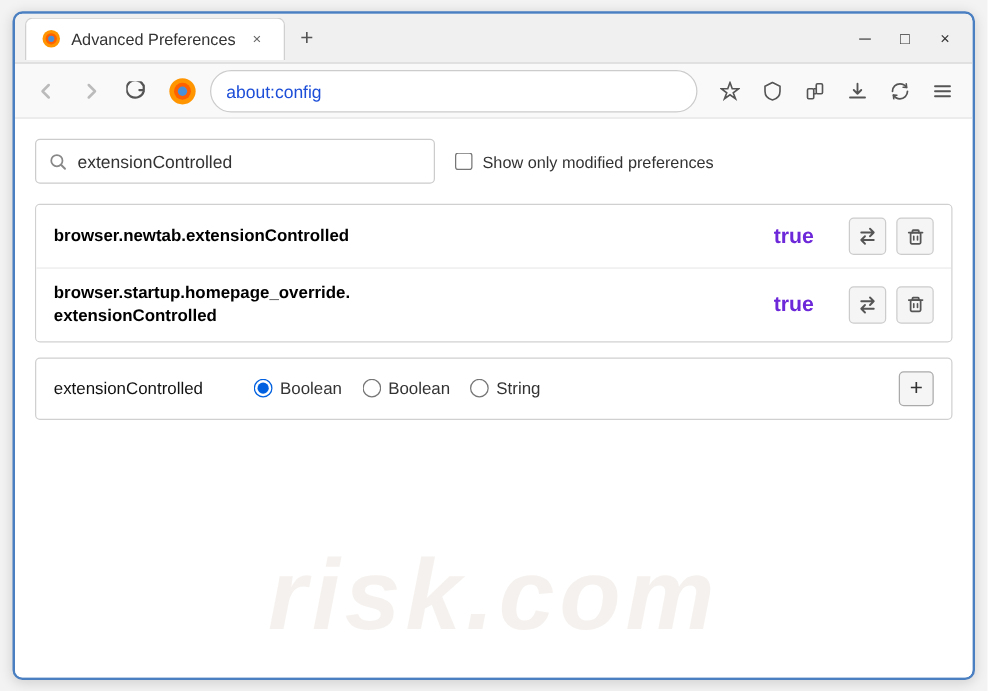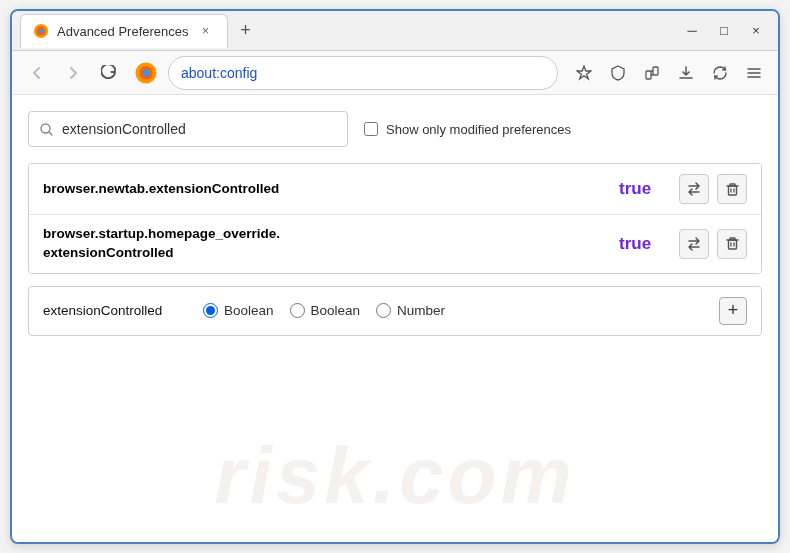--- a/index.html
+++ b/index.html
@@ -474,21 +474,21 @@
         <label class="radio-option">
           <input type="radio" name="pref-type" checked="" style="">
           <span>Boolean</span>
         </label>
         <label class="radio-option">
           <input type="radio" name="pref-type" style="">
           <span>Boolean</span>
         </label>
         <label class="radio-option">
           <input type="radio" name="pref-type" style="">
-          <span>Number</span>
+          <span>String</span>
         </label>
       </div>
       <button class="add-btn">+</button>
     </div>
 
     <div class="watermark">risk.com</div>
   </div>
 </div>
 
 </body></html>

